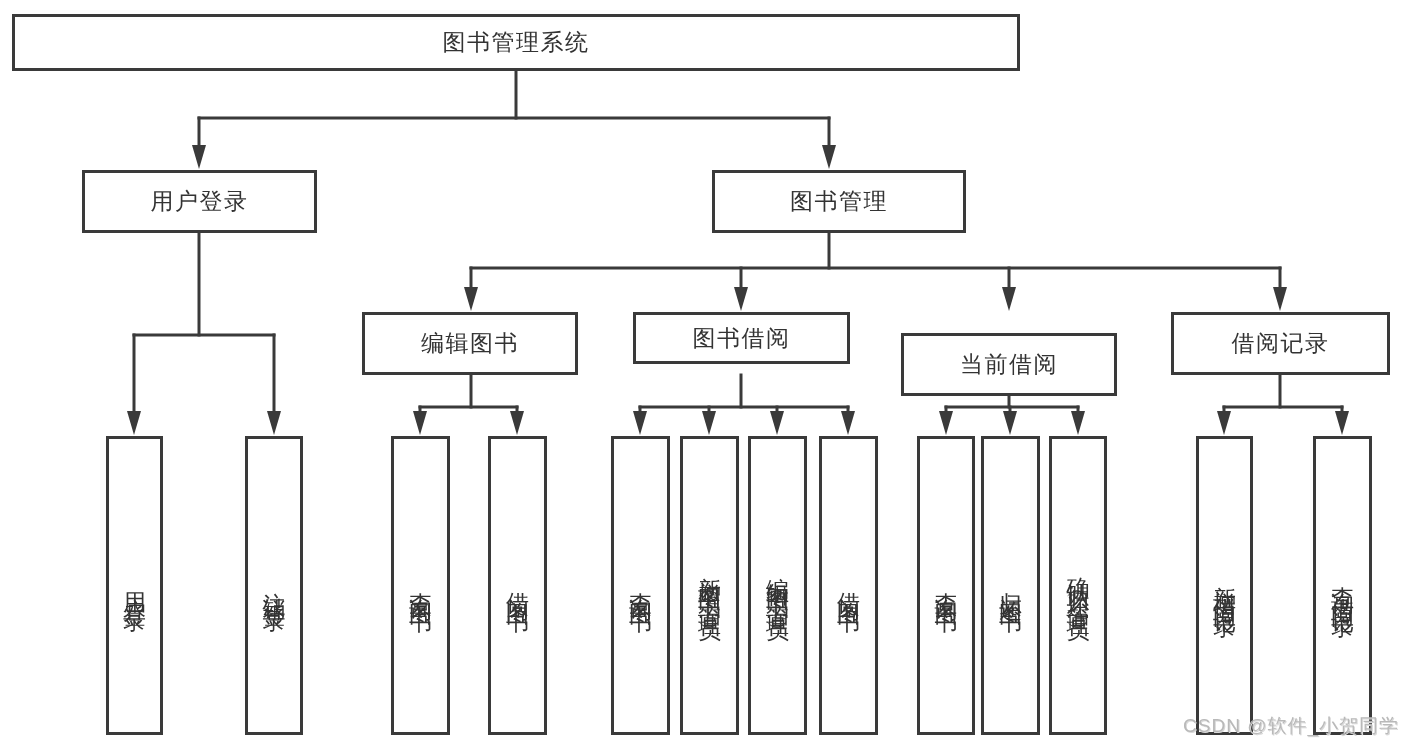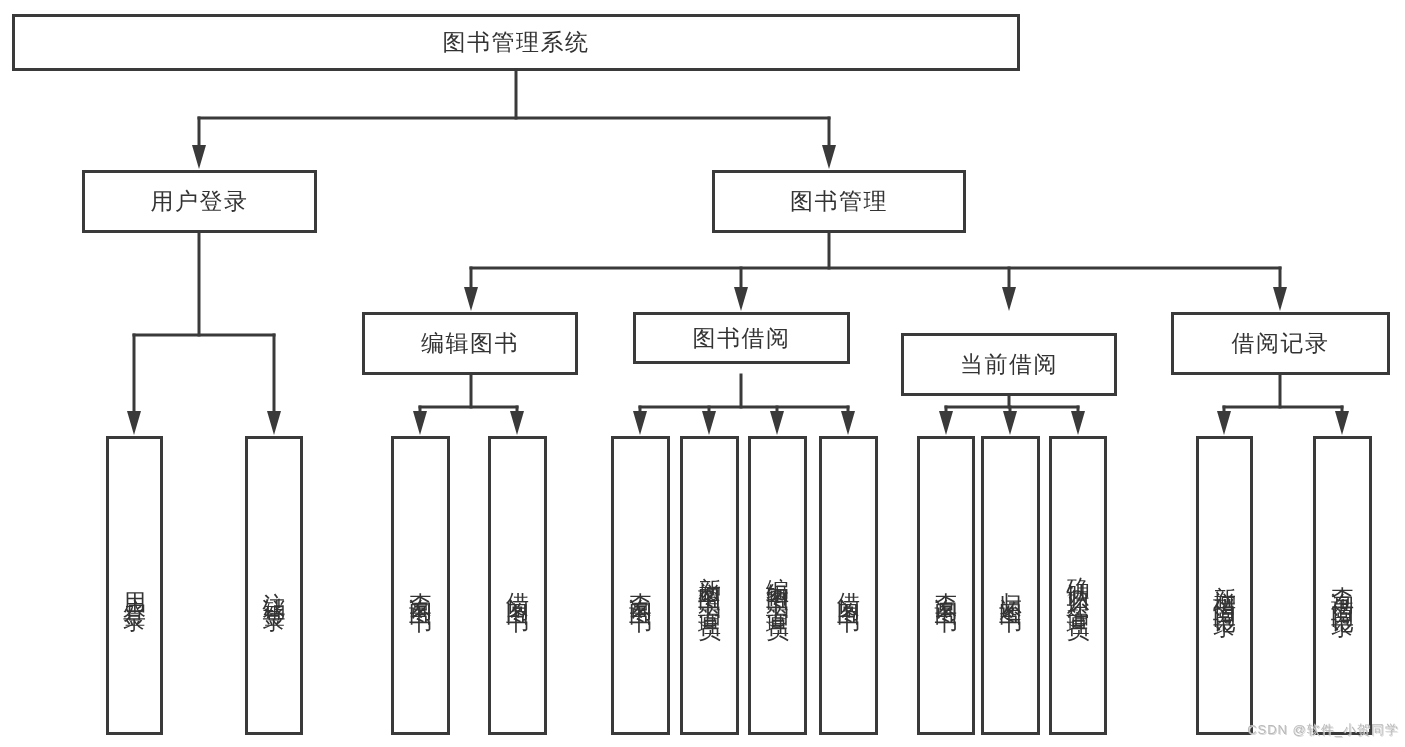--- a/index.html
+++ b/index.html
@@ -55,21 +55,21 @@
     text-orientation: mixed;
     font-size: 23px;
     letter-spacing: 6px;
     line-height: 1;
     white-space: nowrap;
   }
   .watermark {
     position: absolute;
     right: 6px;
     bottom: 8px;
-    font-size: 13px;
+    font-size: 19px;
     letter-spacing: 1px;
     color: #b9b9b9;
     text-shadow: 1px 1px 0 #d9d9d9;
     white-space: nowrap;
   }
 </style>
 </head>
 <body>
 
 <div class="canvas">

